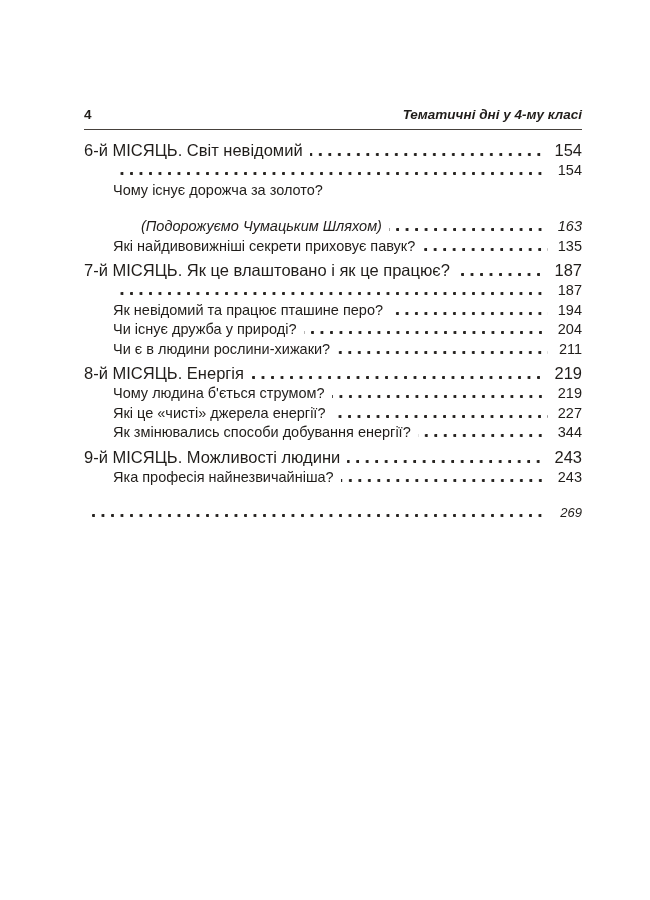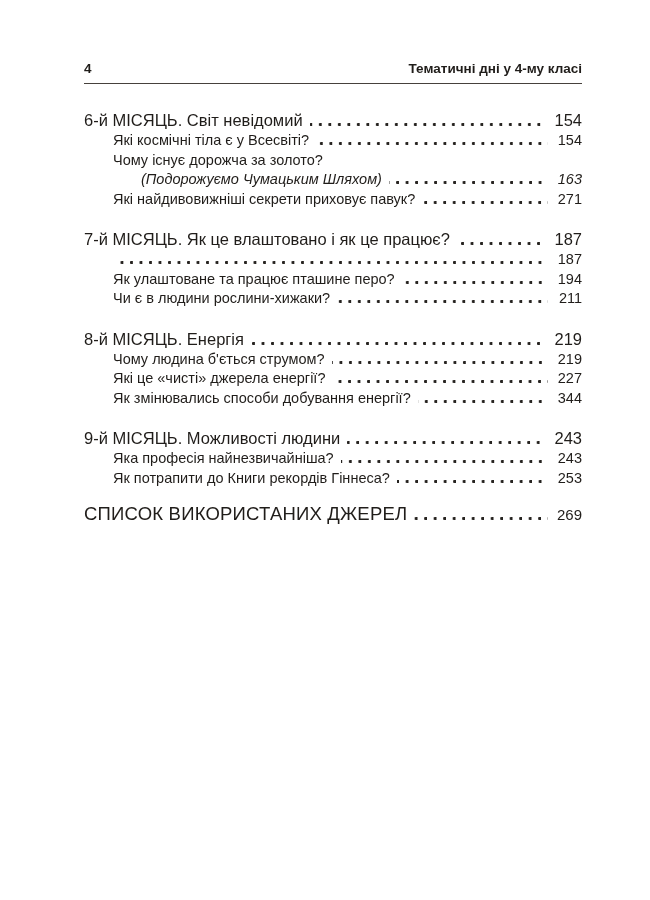--- a/index.html
+++ b/index.html
@@ -20,52 +20,55 @@
   }
   .running-head {
     display: flex;
     justify-content: space-between;
     align-items: baseline;
     font-size: 13.5px;
     font-weight: bold;
     line-height: 18px;
   }
   .running-title {
+    font-style: italic;
+    margin-top: 46px;
   }
   .head-rule {
     border: none;
     border-top: 1.6px solid #46413c;
     margin: 5px 0 0 0;
   }
   .toc {
     padding-top: 6px;
   }
   .toc-row {
     display: flex;
     align-items: baseline;
     font-size: 14.5px;
     line-height: 19.5px;
     white-space: nowrap;
   }
   .toc-row.lvl1 {
     font-size: 16.5px;
     line-height: 21px;
-    margin-top: 20px;
+    margin-top: 4px;
   }
   .toc-row.lvl2 { padding-left: 29px; }
-  .toc-row.lvl2b { padding-left: 57px; font-style: italic; }
+  .toc-row.lvl2b { padding-left: 57px; font-style: italic; margin-top: 17px; }
   .toc-row.final {
     font-size: 18.5px;
     line-height: 25px;
     margin-top: 13px;
     letter-spacing: 0.2px;
   }
   .toc-row.final .page-num {
-    font-size: 15px;
+    font-size: 13px;
     letter-spacing: 0;
+    font-style: italic;
   }
   .leader {
     flex: 1 1 auto;
     height: 3px;
     margin: 0 8px 0 7px;
     background-image: radial-gradient(circle at 1.5px 1.5px, #262320 1.35px, rgba(0,0,0,0) 1.7px);
     background-size: 9.5px 3px;
     background-repeat: repeat-x;
     background-position: right bottom;
     min-width: 12px;
@@ -88,58 +91,62 @@
 
   <nav class="toc">
 
     <div class="toc-row lvl1">
       <span>6-й МІСЯЦЬ. Світ невідомий</span>
       <span class="leader"></span>
       <span class="page-num">154</span>
     </div>
 
     <div class="toc-row lvl2">
-      <span>Які космічні тіла є у Всесвіті?</span>
       <span class="leader"></span>
       <span class="page-num">154</span>
     </div>
 
     <div class="toc-row lvl2">
       <span>Чому існує дорожча за золото?</span>
     </div>
 
     <div class="toc-row lvl2b">
       <span>(Подорожуємо Чумацьким Шляхом)</span>
       <span class="leader"></span>
       <span class="page-num">163</span>
     </div>
 
     <div class="toc-row lvl2">
       <span>Які найдивовижніші секрети приховує павук?</span>
       <span class="leader"></span>
-      <span class="page-num">271</span>
+      <span class="page-num">135</span>
     </div>
 
     <div class="toc-row lvl1">
       <span>7-й МІСЯЦЬ. Як це влаштовано і як це працює?</span>
       <span class="leader"></span>
       <span class="page-num">187</span>
     </div>
 
     <div class="toc-row lvl2">
       <span class="leader"></span>
       <span class="page-num">187</span>
     </div>
 
     <div class="toc-row lvl2">
-      <span>Як улаштоване та працює пташине перо?</span>
+      <span>Як невідомий та працює пташине перо?</span>
       <span class="leader"></span>
       <span class="page-num">194</span>
     </div>
 
+    <div class="toc-row lvl2">
+      <span>Чи існує дружба у природі?</span>
+      <span class="leader"></span>
+      <span class="page-num">204</span>
+    </div>
 
     <div class="toc-row lvl2">
       <span>Чи є в людини рослини-хижаки?</span>
       <span class="leader"></span>
       <span class="page-num">211</span>
     </div>
 
     <div class="toc-row lvl1">
       <span>8-й МІСЯЦЬ. Енергія</span>
       <span class="leader"></span>
@@ -169,26 +176,20 @@
       <span class="leader"></span>
       <span class="page-num">243</span>
     </div>
 
     <div class="toc-row lvl2">
       <span>Яка професія найнезвичайніша?</span>
       <span class="leader"></span>
       <span class="page-num">243</span>
     </div>
 
-    <div class="toc-row lvl2">
-      <span>Як потрапити до Книги рекордів Гіннеса?</span>
-      <span class="leader"></span>
-      <span class="page-num">253</span>
-    </div>
 
     <div class="toc-row final">
-      <span>СПИСОК ВИКОРИСТАНИХ ДЖЕРЕЛ</span>
       <span class="leader"></span>
       <span class="page-num">269</span>
     </div>
 
   </nav>
 </div>
 
 </body></html>

